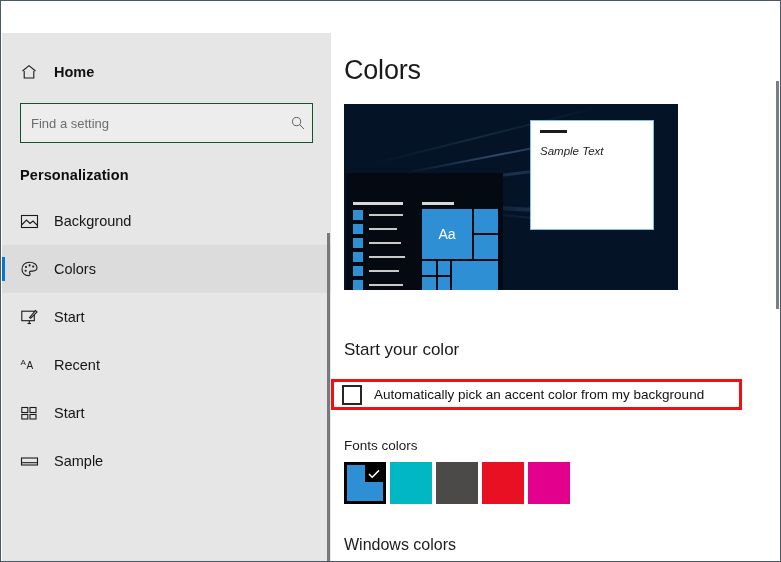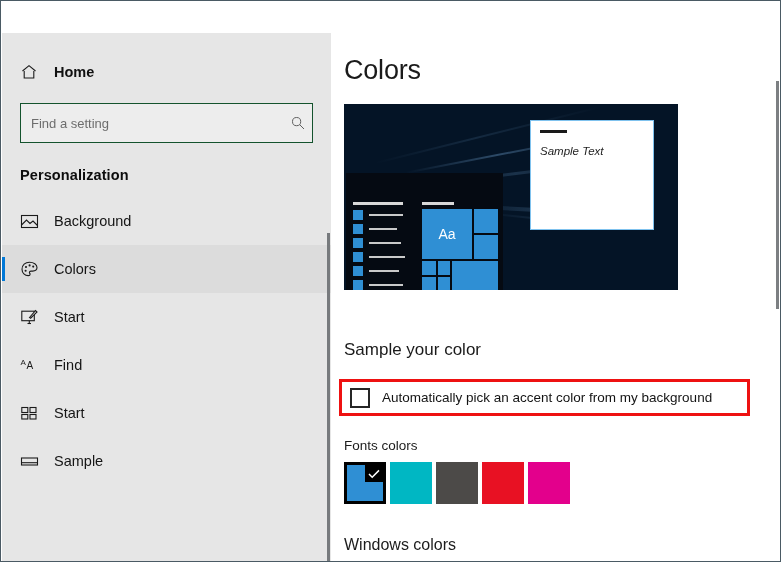--- a/index.html
+++ b/index.html
@@ -297,23 +297,23 @@
   
   #choose-heading {
     position: absolute;
     left: 13px; top: 307px;
     font-size: 17px;
     color: #1a1a1a;
   }
 
   #accent-auto-box {
     position: absolute;
-    left: 8px; top: 346px;
+    left: 0; top: 346px;
     width: 411px;
-    height: 37px;
+    height: 31px;
     border: 3px solid #ee1111;
     display: flex;
     align-items: center;
     background: #ffffff;
   }
   #accent-checkbox {
     width: 20px; height: 20px;
     border: 2px solid #262626;
     background: #ffffff;
     margin-left: 8px;
@@ -443,21 +443,21 @@
         <span class="lbl">Start</span>
       </div>
 
       <div class="nav-item">
         <span class="ico">
           <svg width="19" height="19" viewBox="0 0 19 19">
             <text x="0.5" y="8.5" font-family="Liberation Sans, sans-serif" font-size="8" fill="#1b1b1b">A</text>
             <text x="6.5" y="13" font-family="Liberation Sans, sans-serif" font-size="10" fill="#1b1b1b">A</text>
           </svg>
         </span>
-        <span class="lbl">Find</span>
+        <span class="lbl">Recent</span>
       </div>
 
       <div class="nav-item">
         <span class="ico">
           <svg width="19" height="19" viewBox="0 0 19 19">
             <rect x="1.8" y="3.5" width="6" height="5" fill="none" stroke="#1b1b1b" stroke-width="1.1"></rect>
             <rect x="10" y="3.5" width="6" height="5" fill="none" stroke="#1b1b1b" stroke-width="1.1"></rect>
             <rect x="1.8" y="10.5" width="6" height="4.5" fill="none" stroke="#1b1b1b" stroke-width="1.1"></rect>
             <rect x="10" y="10.5" width="6" height="4.5" fill="none" stroke="#1b1b1b" stroke-width="1.1"></rect>
           </svg>
@@ -545,21 +545,21 @@
           <div class="tile" id="tile-b2" style="background: rgb(47, 143, 212);"></div>
         </div>
       </div>
 
       <div id="samplewin">
         <div id="sw-rule"></div>
         <div id="sw-text">Sample Text</div>
       </div>
     </div>
 
-    <div id="choose-heading">Sample your color</div>
+    <div id="choose-heading">Start your color</div>
 
     <div id="accent-auto-box" style="border-color: rgb(238, 17, 17);">
       <div id="accent-checkbox"></div>
       <div id="accent-label">Automatically pick an accent color from my background</div>
     </div>
 
     <div id="recent-heading">Fonts colors</div>
 
     <div id="recent-swatches">
       <div class="swatch selected">

